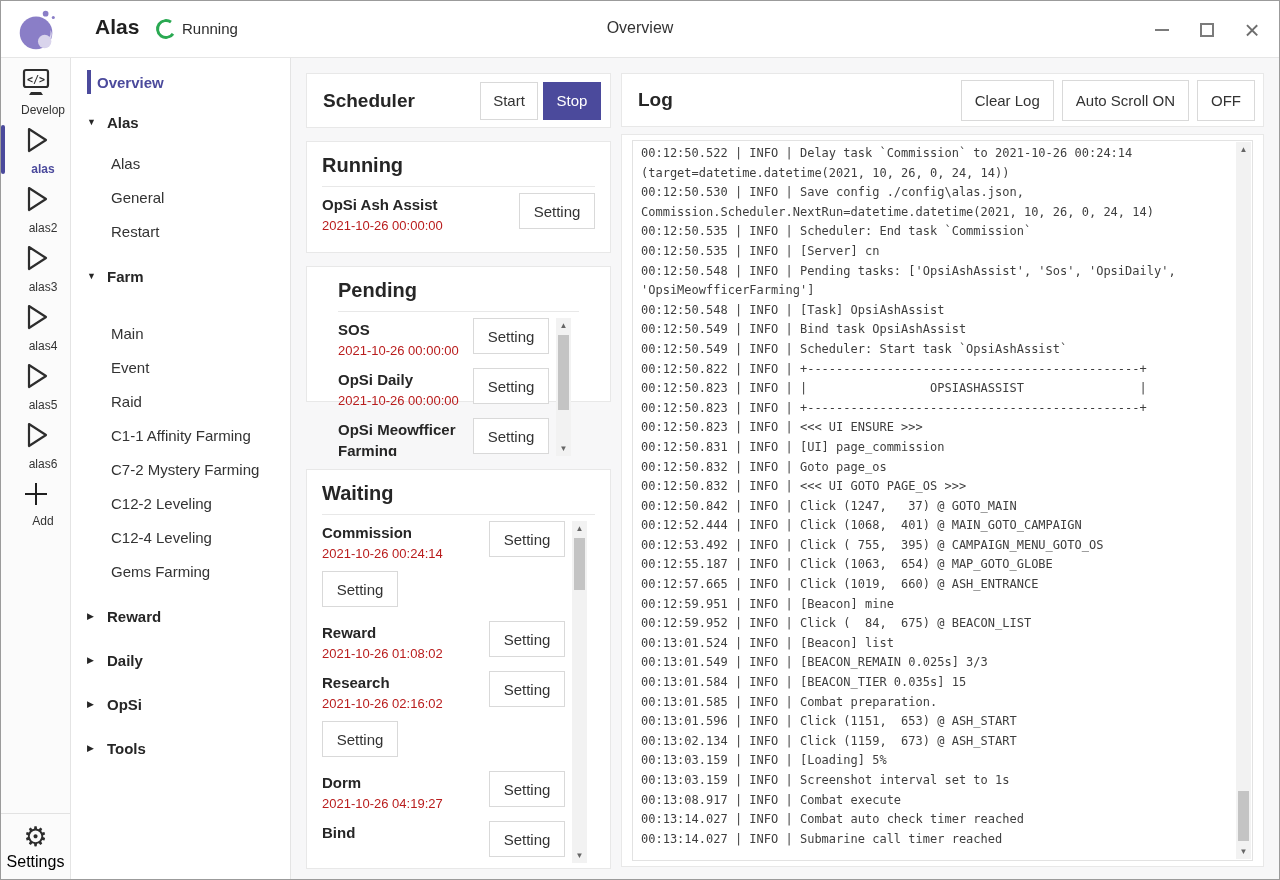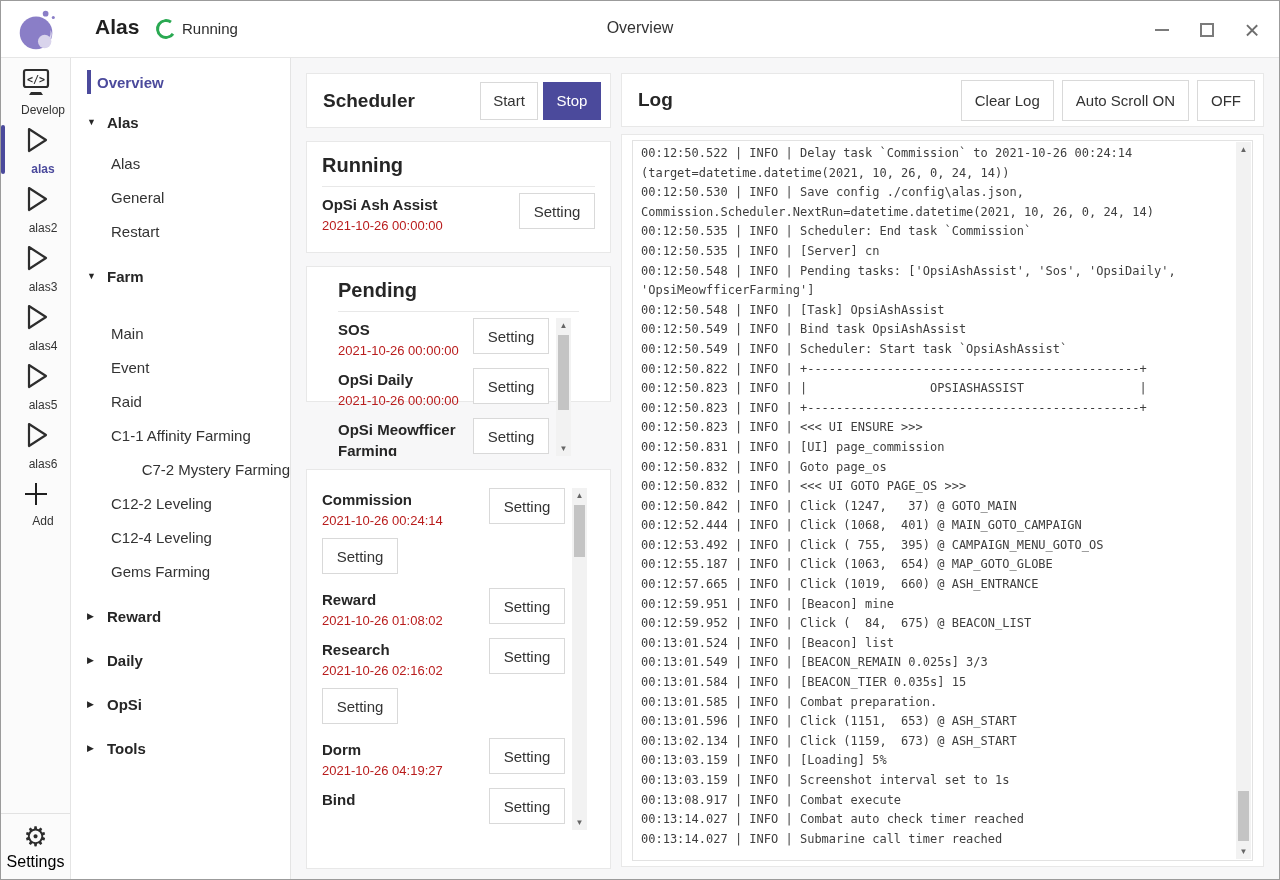--- a/index.html
+++ b/index.html
@@ -216,21 +216,21 @@
       </div>
       <div class="nav-item sub" style="margin-top: 12px;">
         <span>Event</span>
       </div>
       <div class="nav-item sub" style="margin-top: 12px;">
         <span>Raid</span>
       </div>
       <div class="nav-item sub" style="margin-top: 12px;">
         <span>C1-1 Affinity Farming</span>
       </div>
-      <div class="nav-item sub" style="margin-top: 12px; justify-content: flex-end;">
+      <div class="nav-item sub" style="margin-top: 12px;">
         <span>C7-2 Mystery Farming</span>
       </div>
       <div class="nav-item sub" style="margin-top: 12px;">
         <span>C12-2 Leveling</span>
       </div>
       <div class="nav-item sub" style="margin-top: 12px;">
         <span>C12-4 Leveling</span>
       </div>
       <div class="nav-item sub" style="margin-top: 12px;">
         <span>Gems Farming</span>
@@ -300,20 +300,21 @@
             <div class="task-info">
               <div class="task-name">OpSi Meowfficer Farming</div>
               <div class="task-time"></div>
             </div>
             <button class="btn btn-setting">Setting</button>
           </div>
         </div>
     </div>
 
     <div class="card waiting-card with-scroll">
+      <div class="panel-title">Waiting</div>
       <div class="task-list" id="waiting-list">
         <div class="vscroll waiting-scroll">
           <div class="sb-arrow up">▲</div>
           <div class="sb-thumb" style="top:17px;height:52px;"></div>
           <div class="sb-arrow down">▼</div>
         </div>
       <div class="task-row">
             <div class="task-info">
               <div class="task-name">Commission</div>
               <div class="task-time">2021-10-26 00:24:14</div>

